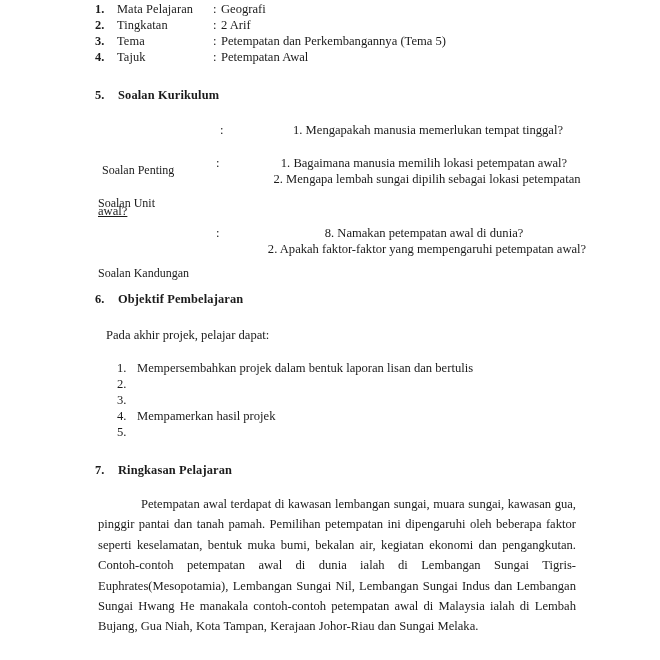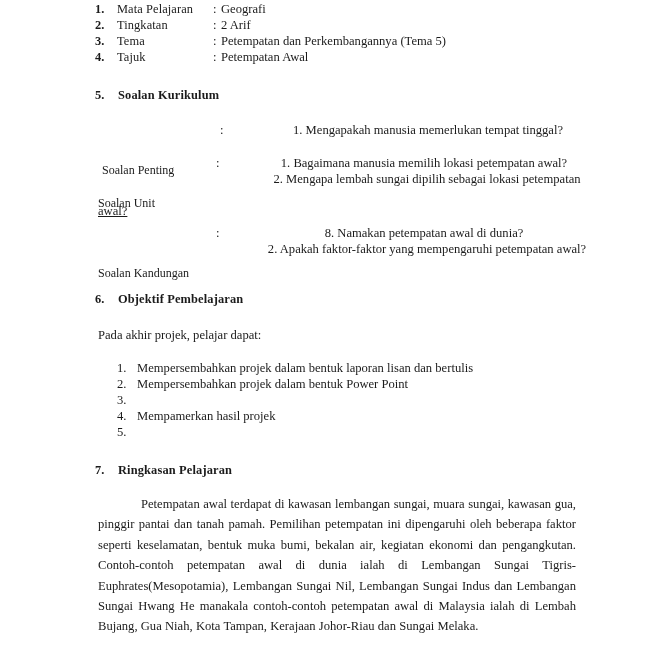--- a/index.html
+++ b/index.html
@@ -254,30 +254,29 @@
         <div class="qa-item">8. Namakan petempatan awal di dunia?</div>
         <div class="qa-item" style="padding-left:6px;">2. Apakah faktor-faktor yang mempengaruhi petempatan awal?</div>
       </div>
     </div>
 
     <div class="sec-head" style="left:95px; top:291px;">
       <span class="sec-num">6.</span>
       <span class="sec-title">Objektif Pembelajaran</span>
     </div>
 
-    <div class="obj-lead" style="top:327px;">Pada akhir projek, pelajar dapat:</div>
+    <div class="obj-lead" style="top:327px;margin-left:8px;">Pada akhir projek, pelajar dapat:</div>
 
     <div class="obj-list" style="top:360px;">
       <div class="obj-row">
         <span class="obj-num">1.</span>
         <span class="obj-text">Mempersembahkan projek dalam bentuk laporan lisan dan bertulis</span>
       </div>
       <div class="obj-row">
         <span class="obj-num">2.</span>
-        <span class="obj-text">Mempersembahkan projek dalam bentuk Power Point</span>
       </div>
       <div class="obj-row">
         <span class="obj-num">3.</span>
       </div>
       <div class="obj-row">
         <span class="obj-num">4.</span>
         <span class="obj-text">Mempamerkan hasil projek</span>
       </div>
       <div class="obj-row">
         <span class="obj-num">5.</span>

